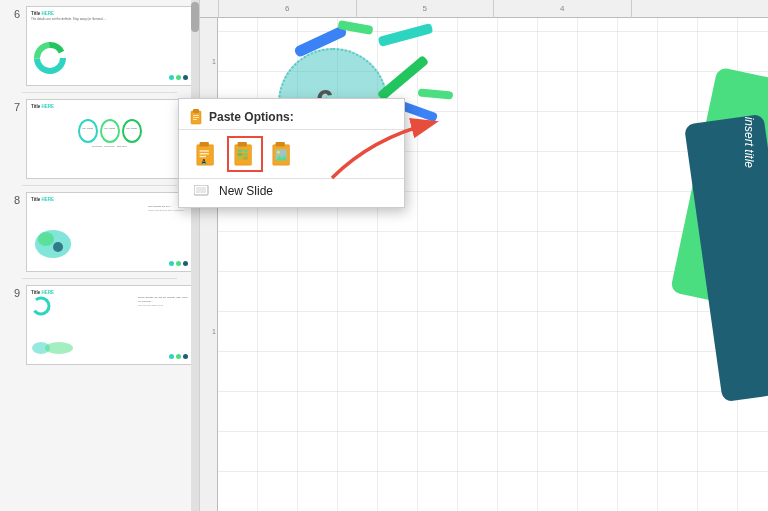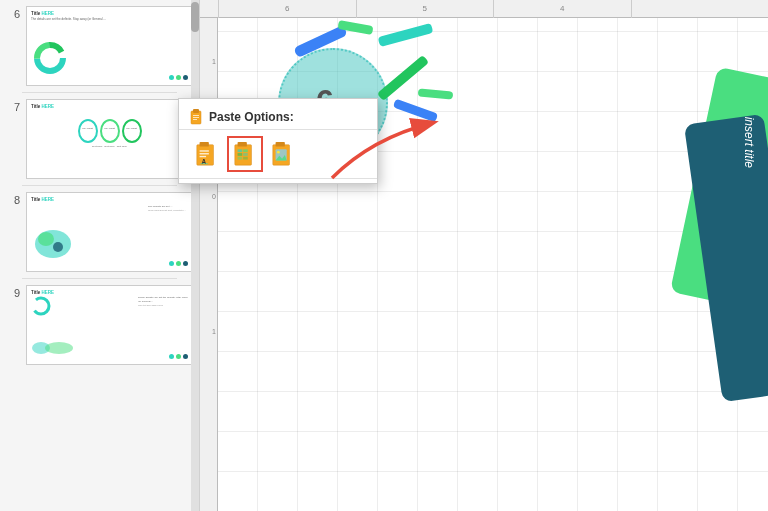--- a/index.html
+++ b/index.html
@@ -69,21 +69,21 @@
 
     
     .context-menu {
       position: absolute;
       left: 178px;
       top: 98px;
       background: white;
       border: 1px solid #ccc;
       box-shadow: 2px 4px 12px rgba(0,0,0,0.25);
       z-index: 100;
-      width: 200px;
+      width: 227px;
       padding: 4px 0;
     }
 
     .paste-options-header {
       display: flex;
       align-items: center;
       gap: 6px;
       padding: 6px 10px 4px;
       font-size: 12px;
       font-weight: 600;
@@ -462,20 +462,29 @@
         <rect x="3" y="5" width="18" height="22" rx="1" fill="#f5a623" stroke="#d4881a" stroke-width="0.5"></rect>
         <rect x="6" y="2" width="10" height="5" rx="1" fill="#d4881a"></rect>
 
         <rect x="6" y="10" width="12" height="12" rx="1" fill="#87ceeb" opacity="0.8"></rect>
         <circle cx="9" cy="13" r="1.5" fill="#f5e642"></circle>
         <polygon points="6,22 10,17 13,20 16,16 18,22" fill="#4ade80" opacity="0.8"></polygon>
       </svg>
     </div>
   </div>
 
+  <div class="menu-item">
+    <div class="menu-icon">
+      <svg width="16" height="12" viewBox="0 0 16 12">
+        <rect x="0" y="0" width="14" height="10" rx="1" fill="white" stroke="#aaa" stroke-width="1"></rect>
+        <rect x="2" y="2" width="10" height="6" fill="#e8e8e8"></rect>
+      </svg>
+    </div>
+    <span>New Slide</span>
+  </div>
 
 </div>
 
 <div class="main-area">
 
   <div class="ruler-top">
     <div class="ruler-marks">
       <div class="ruler-mark">6</div>
       <div class="ruler-mark">5</div>
       <div class="ruler-mark">4</div>

